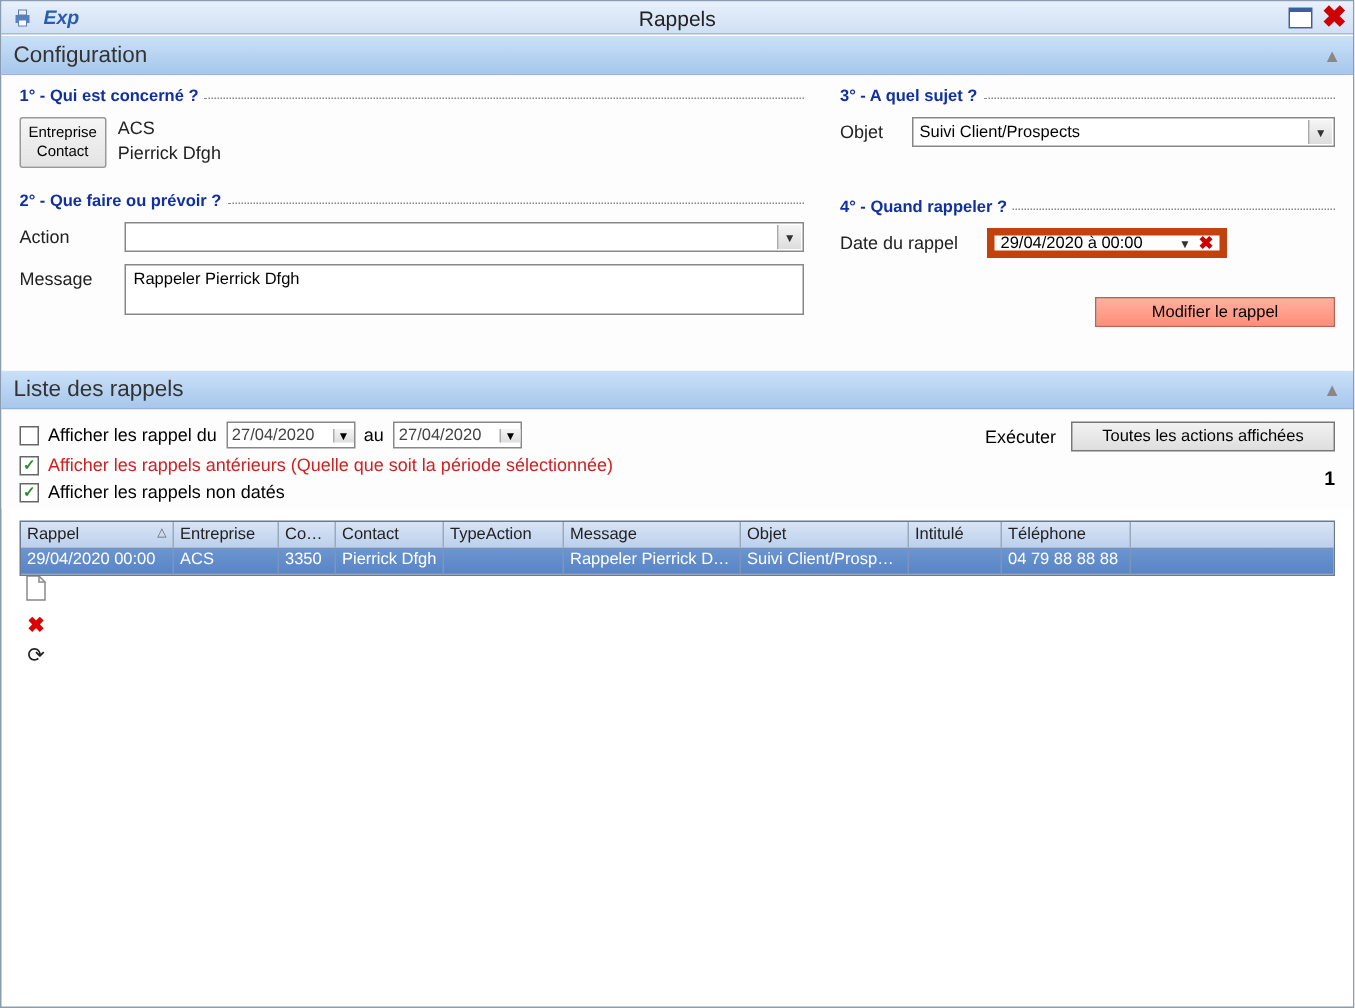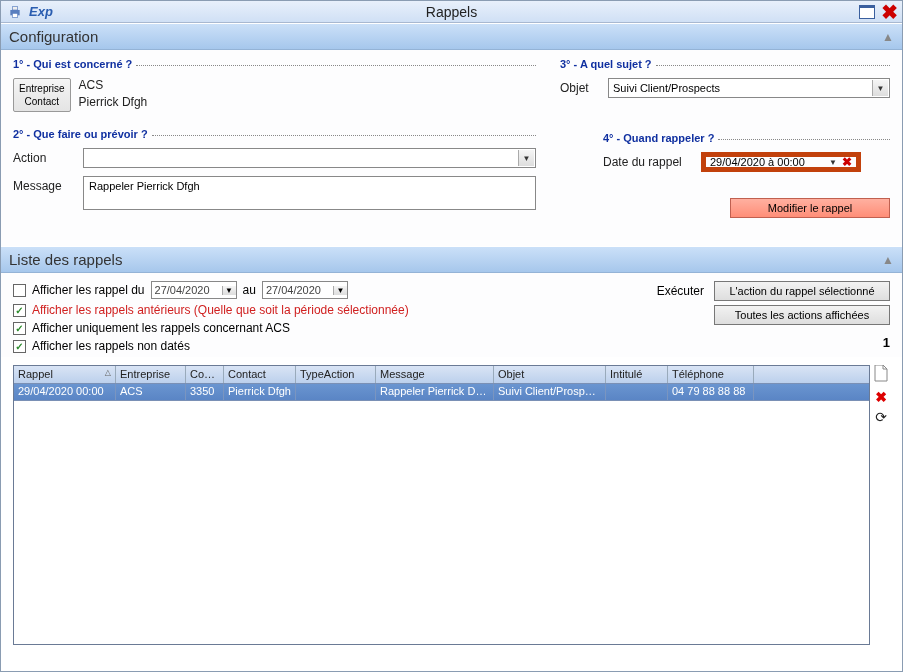--- a/index.html
+++ b/index.html
@@ -64,21 +64,21 @@
 .date-mini { height:18px; width:86px; border:1px solid #888; display:flex; align-items:center; background:#fff; }
 .date-mini span { flex:1; font-size:11px; padding:0 3px; color:#444; }
 .date-mini .mini-drop { width:14px; border-left:1px solid #aaa; text-align:center; font-size:8px; background:linear-gradient(#f5f5f5,#ddd); }
 .filter-right { display:flex; align-items:flex-start; gap:10px; }
 .exec-label { font-size:12px; margin-top:3px; }
 .exec-btns { display:flex; flex-direction:column; gap:4px; }
 .grey-btn { width:176px; height:20px; border:1px solid #777; background:linear-gradient(#f2f2f2,#dedede); font-size:11px; cursor:pointer; }
 .count-1 { font-size:13px; font-weight:bold; color:#000; text-align:right; margin-top:6px; }
 
 
-.table-wrap { margin:8px 12px 16px 12px; display:flex; }
+.table-wrap { margin:8px 12px 16px 12px; display:flex;flex-direction:column; }
 .table-area { flex:1; border:1px solid #6a7a95; background:#fff; height:280px; display:flex; flex-direction:column; }
 .side-tools { width:18px; margin-left:2px; display:flex; flex-direction:column; gap:4px; align-items:center; }
 .side-tools div { cursor:pointer; font-size:14px; }
 
 .thead { display:flex; background:linear-gradient(#d9e4f5,#bcd0ec); border-bottom:1px solid #7a90b5; height:18px; }
 .th { border-right:1px solid #9ab; font-size:11px; color:#222; padding:2px 4px; overflow:hidden; white-space:nowrap; text-overflow:ellipsis; }
 .th-sort { display:inline-block; float:right; font-size:8px; color:#666; }
 .tbody-row { display:flex; background:linear-gradient(#6a95d0,#5a85c5); color:#fff; height:17px; border-bottom:1px solid #7a90b5; }
 .td { border-right:1px solid #7a95c0; font-size:11px; padding:1px 4px; overflow:hidden; white-space:nowrap; text-overflow:ellipsis; }
 
@@ -161,21 +161,21 @@
           </div>
         <div class="form-row">
           <span class="form-label" style="width:38px;">Objet</span>
           <div class="combo objet-combo">
             <span>Suivi Client/Prospects</span>
             <div class="combo-arrow">▼</div>
           </div>
         </div>
       </div>
 
-      <div class="fieldset" style="margin-top:34px;margin-left:43px;">
+      <div class="fieldset" style="margin-top:34px;">
         <div class="legend-row">
             <span class="legend">4° - Quand rappeler ?</span>
             <div class="legend-line"></div>
           </div>
         <div class="date-row">
           <span class="form-label-wide">Date du rappel</span>
           <div class="date-input">
             <span>29/04/2020 à 00:00</span>
             <div class="date-drop">▼</div>
             <div class="date-clear">✖</div>
@@ -208,31 +208,26 @@
               <span>27/04/2020</span>
               <div class="mini-drop">▼</div>
             </div>
         </div>
         <div class="filter-row">
           <span class="chk checked"></span>
           <span class="red-text">Afficher les rappels antérieurs (Quelle que soit la période sélectionnée)</span>
         </div>
         <div class="filter-row">
           <span class="chk checked"></span>
-          <span>Afficher uniquement les rappels concernant ACS</span>
-        </div>
-        <div class="filter-row">
-          <span class="chk checked"></span>
           <span>Afficher les rappels non datés</span>
         </div>
       </div>
       <div class="filter-right">
         <span class="exec-label">Exécuter</span>
         <div class="exec-btns">
-          <button class="grey-btn">L'action du rappel sélectionné</button>
           <button class="grey-btn">Toutes les actions affichées</button>
           <div class="count-1">1</div>
         </div>
       </div>
     </div>
   </div>
 
   <div class="table-wrap">
     <div class="table-area">
       <div class="thead">

